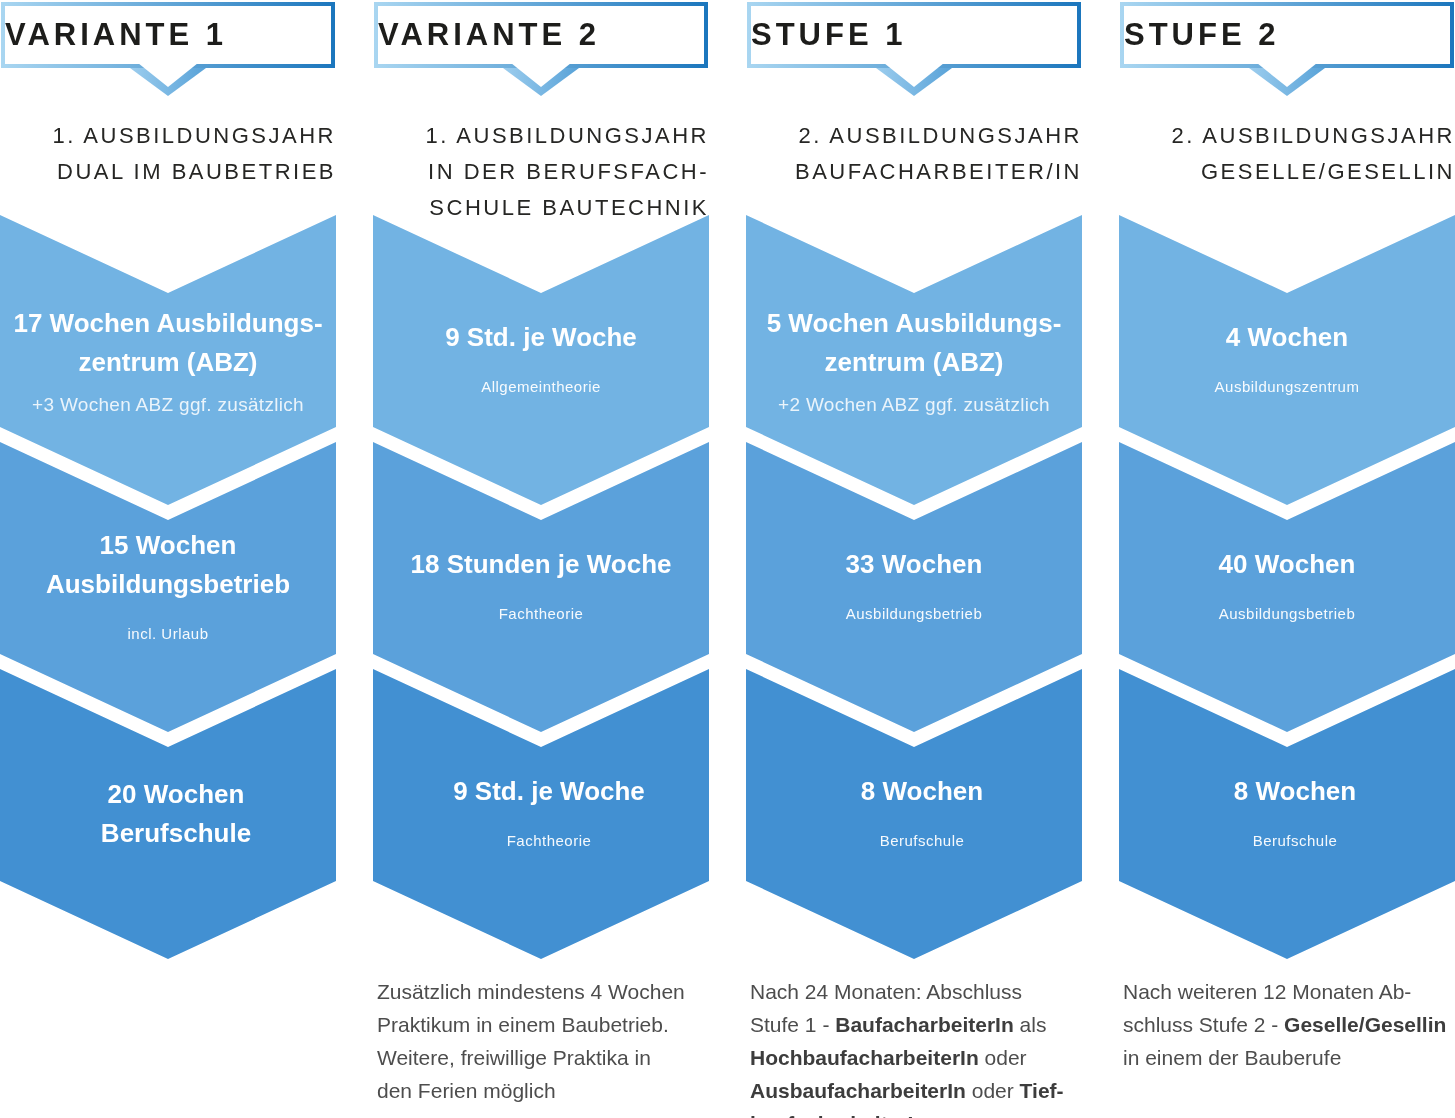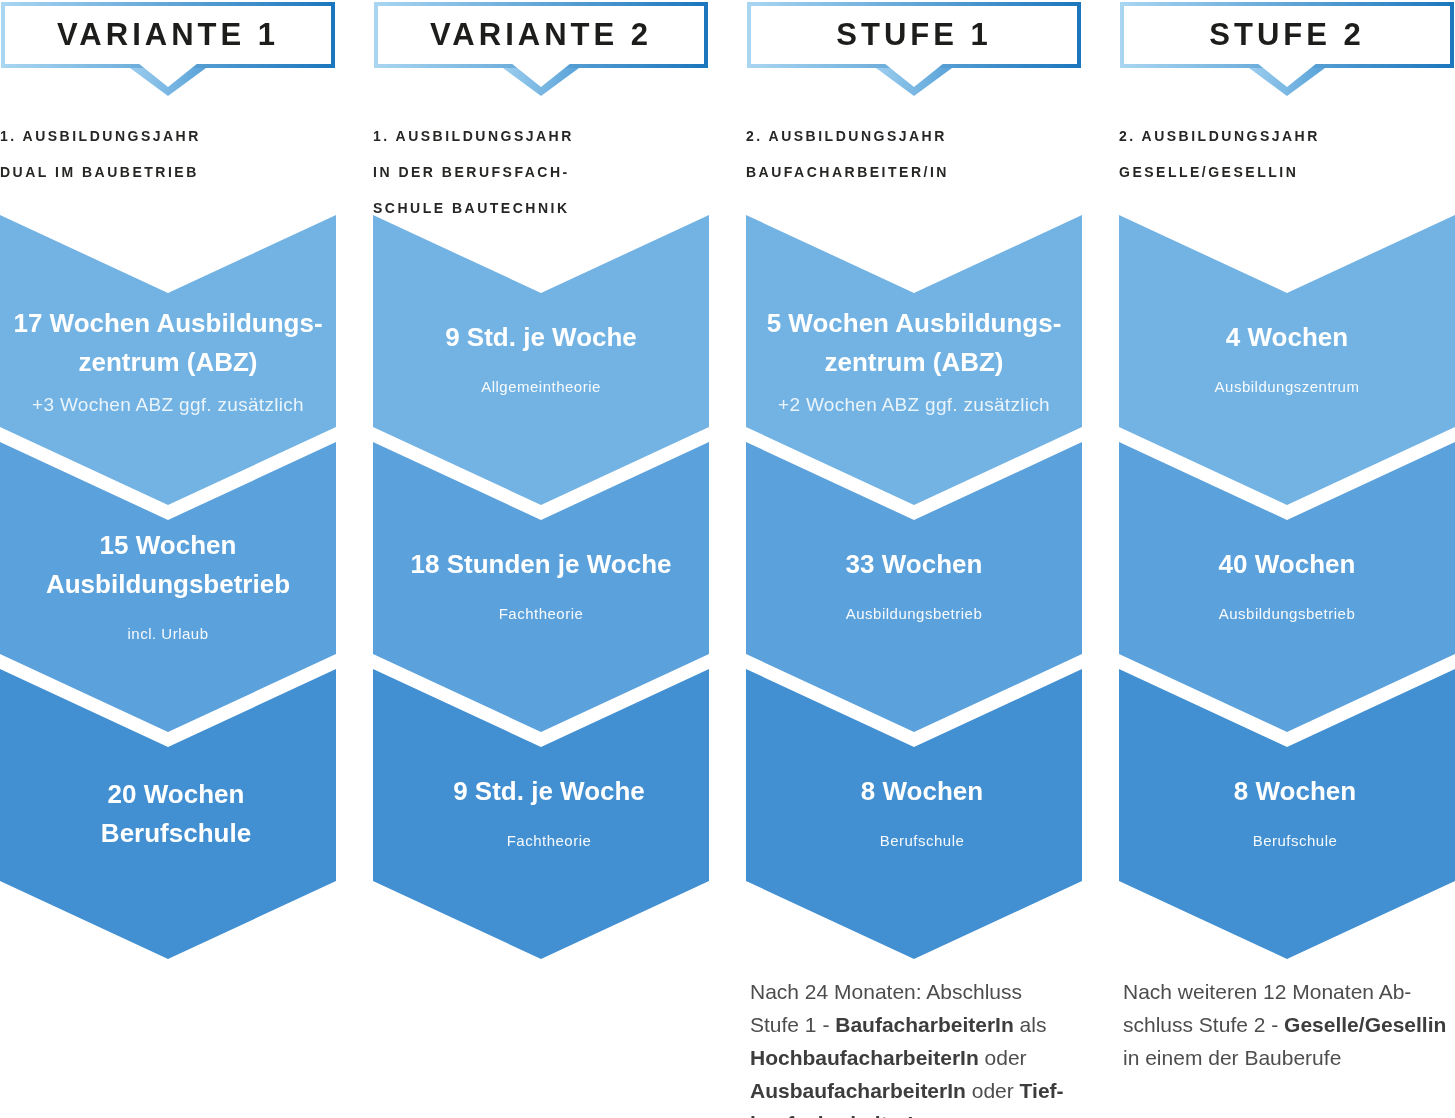--- a/index.html
+++ b/index.html
@@ -15,31 +15,31 @@
     --band-text:#FFFFFF;
   }
   *{box-sizing:border-box;margin:0;padding:0;}
   html,body{width:1455px;height:1118px;overflow:hidden;background:#fff;
     font-family:"Liberation Sans",sans-serif;}
   .wrap{display:flex;gap:37px;width:1455px;}
   .col{width:336px;flex:0 0 336px;}
 
   
   .tag{position:relative;margin:2px 1px 0;background:linear-gradient(90deg,var(--tag-border-light),var(--tag-border-dark));padding:4px;height:66px;}
-  .tag-inner{position:relative;background:#fff;height:58px;display:flex;align-items:center;justify-content:center;}
+  .tag-inner{position:relative;background:#fff;height:58px;display:flex;align-items:center;}
   .tag-label{position:relative;z-index:4;font-size:31px;font-weight:700;letter-spacing:4px;color:var(--title-text);white-space:nowrap;}
   .tag-pointer-stroke{position:absolute;left:50%;transform:translateX(-50%);top:100%;width:76px;height:28px;
     background:linear-gradient(90deg,var(--pointer-light),var(--pointer-dark));
     clip-path:polygon(0 0,50% 100%,100% 0);}
   .tag-pointer-fill{position:absolute;left:50%;transform:translateX(-50%);top:calc(100% - 5px);width:60px;height:24px;
     background:#fff;clip-path:polygon(0 0,50% 100%,100% 0);z-index:3;}
 
   
-  .subtitle{margin-top:50px;height:97px;text-align:left;
-    font-size:14px;font-weight:700;letter-spacing:2.5px;line-height:36px;color:#262624;}
+  .subtitle{margin-top:50px;height:97px;text-align:right;
+    font-size:22px;font-weight:400;letter-spacing:2.5px;line-height:36px;color:#262624;}
 
   
   .bands{position:relative;}
   .band{width:336px;height:290px;
     clip-path:polygon(0 0,50% 78px,100% 0,100% 212px,50% 100%,0 212px);}
   .band + .band{margin-top:-63px;}
   .band1{background:var(--band-light);}
   .band2{background:var(--band-medium);}
   .band3{background:var(--band-dark);padding-left:16px;}
   .band-content{height:100%;display:flex;flex-direction:column;justify-content:center;align-items:center;
@@ -135,20 +135,26 @@
         </div>
       <div class="band band3">
           <div class="band-content">
             <div class="band-title">
               <div>9 Std. je Woche</div>
             </div>
             <div class="band-sub">Fachtheorie</div>
           </div>
         </div>
     </div>
+    <div class="footer">
+        <div><span>Zusätzlich mindestens 4 Wochen</span></div>
+        <div><span>Praktikum in einem Baubetrieb.</span></div>
+        <div><span>Weitere, freiwillige Praktika in</span></div>
+        <div><span>den Ferien möglich</span></div>
+      </div>
   </section>
 
   <section class="col">
     <div class="tag">
       <div class="tag-inner">
           <span class="tag-label">STUFE 1</span>
         </div>
       <div class="tag-pointer-stroke"></div>
       <div class="tag-pointer-fill"></div>
     </div>

